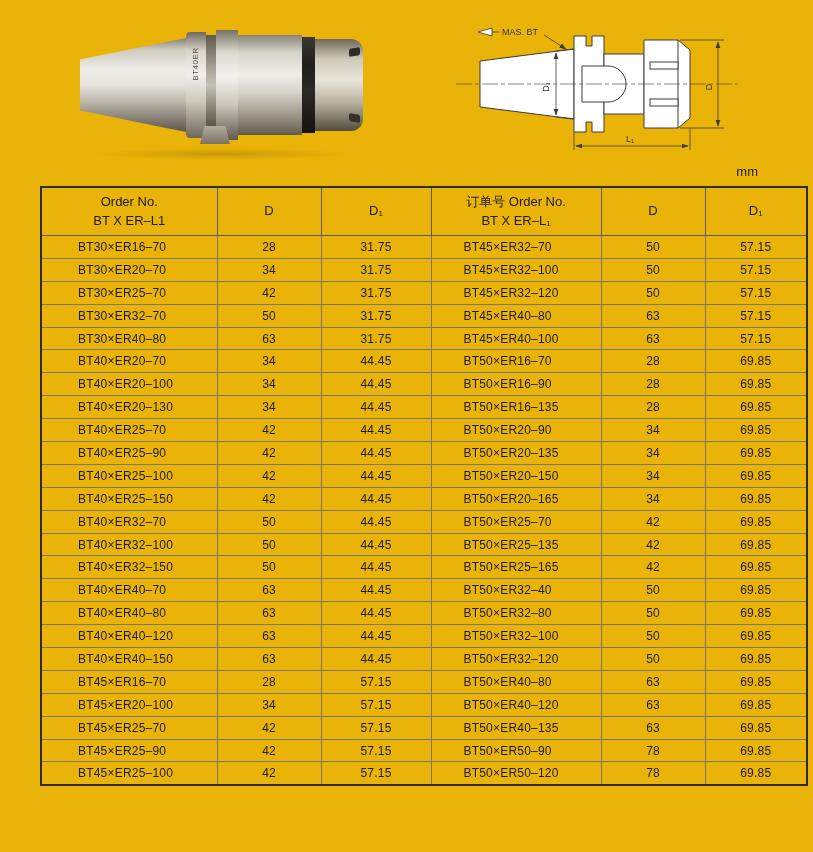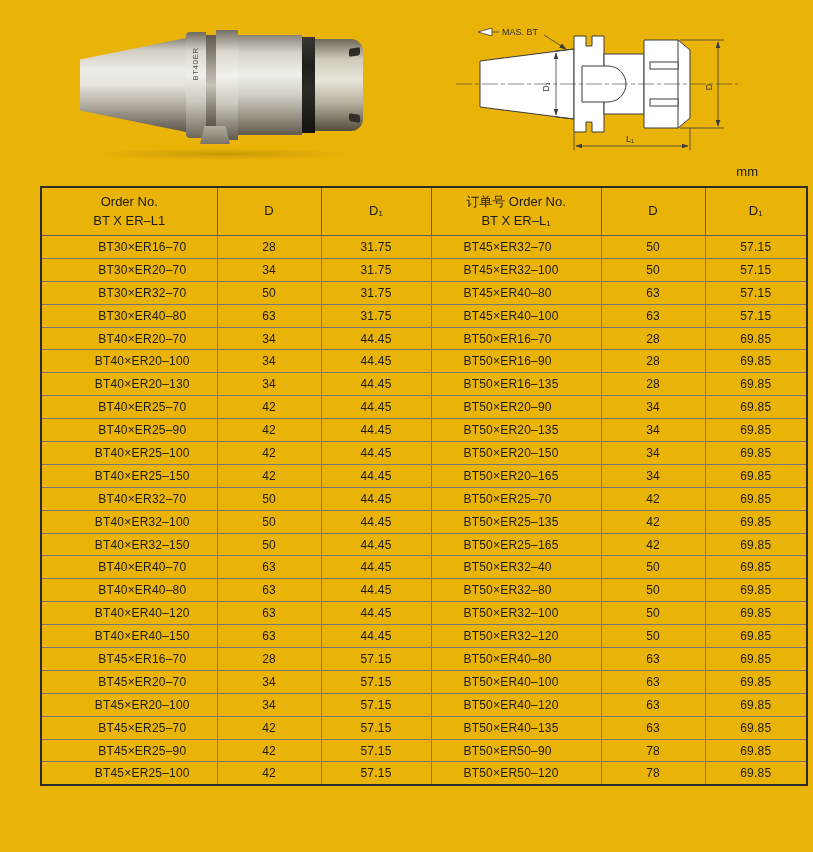--- a/index.html
+++ b/index.html
@@ -46,21 +46,21 @@
   .unit span{display:inline-block;margin-right:48px;}
 
   
   table.spec{position:absolute;left:40px;top:186px;width:766px;border-collapse:collapse;
     table-layout:fixed;font-size:12px;color:#1c1c1c;}
   table.spec{border:2px solid #2b2b2b;}
   table.spec th{border:1px solid #5a5a5a;font-weight:normal;font-size:13px;height:45px;
     vertical-align:middle;line-height:1.45;}
   table.spec td{border:1px solid #777;height:21.9px;padding:0;text-align:center;
     vertical-align:middle;letter-spacing:.2px;}
-  table.spec td.name-l{text-align:center;padding-left:26px;}
+  table.spec td.name-l{text-align:left;padding-left:36px;}
   table.spec td.name-r{text-align:left;padding-left:32px;}
 </style>
 </head>
 <body>
 
 <div class="page">
 
   <div class="photo">
     <div class="p-taper"></div>
     <div class="p-flangeA"></div>
@@ -160,20 +160,28 @@
         </tr>
         <tr>
           <td class="name-l">BT30×ER20–70</td>
           <td>34</td>
           <td>31.75</td>
           <td class="name-r">BT45×ER32–100</td>
           <td>50</td>
           <td>57.15</td>
         </tr>
         <tr>
+          <td class="name-l">BT30×ER25–70</td>
+          <td>42</td>
+          <td>31.75</td>
+          <td class="name-r">BT45×ER32–120</td>
+          <td>50</td>
+          <td>57.15</td>
+        </tr>
+        <tr>
           <td class="name-l">BT30×ER32–70</td>
           <td>50</td>
           <td>31.75</td>
           <td class="name-r">BT45×ER40–80</td>
           <td>63</td>
           <td>57.15</td>
         </tr>
         <tr>
           <td class="name-l">BT30×ER40–80</td>
           <td>63</td>
@@ -292,28 +300,20 @@
           <td>44.45</td>
           <td class="name-r">BT50×ER32–120</td>
           <td>50</td>
           <td>69.85</td>
         </tr>
         <tr>
           <td class="name-l">BT45×ER16–70</td>
           <td>28</td>
           <td>57.15</td>
           <td class="name-r">BT50×ER40–80</td>
-          <td>63</td>
-          <td>69.85</td>
-        </tr>
-        <tr>
-          <td class="name-l">BT45×ER20–70</td>
-          <td>34</td>
-          <td>57.15</td>
-          <td class="name-r">BT50×ER40–100</td>
           <td>63</td>
           <td>69.85</td>
         </tr>
         <tr>
           <td class="name-l">BT45×ER20–100</td>
           <td>34</td>
           <td>57.15</td>
           <td class="name-r">BT50×ER40–120</td>
           <td>63</td>
           <td>69.85</td>

